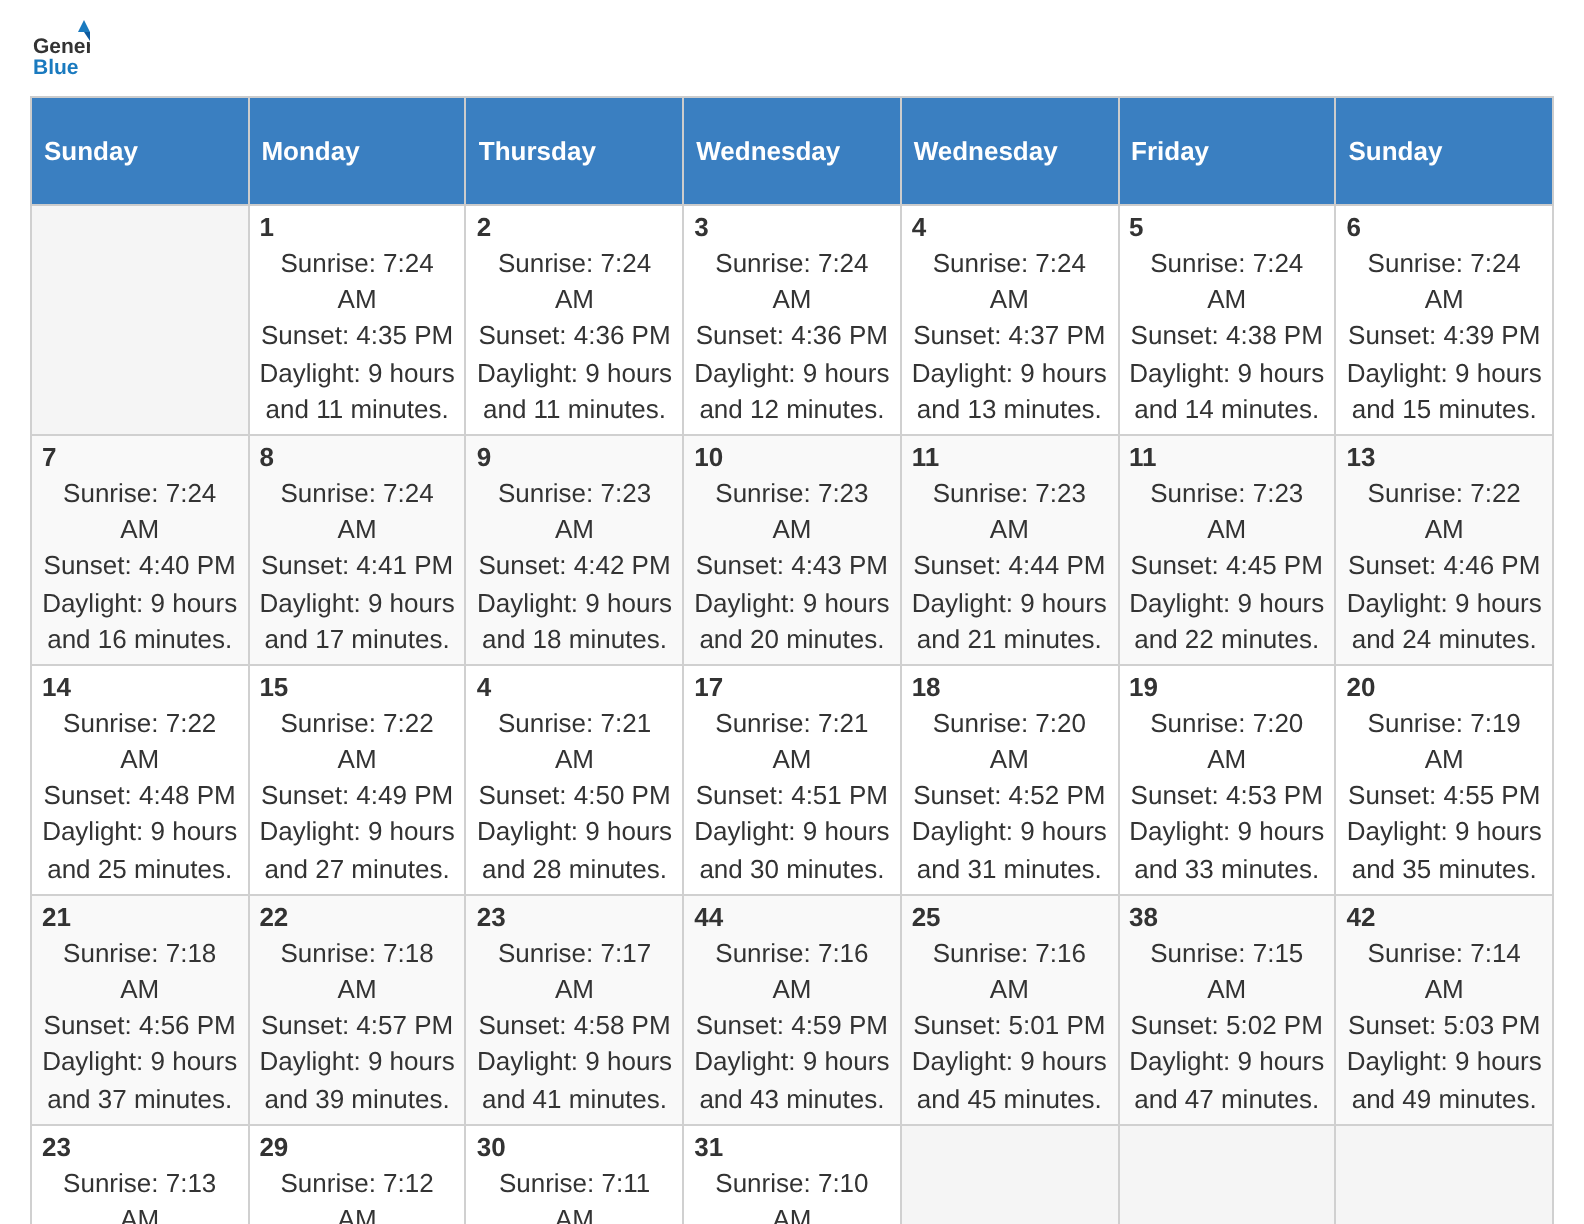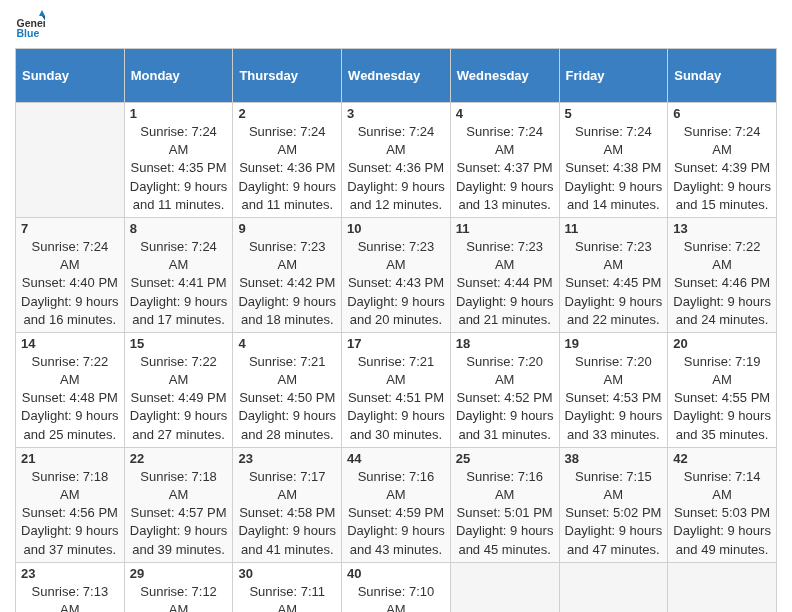--- a/index.html
+++ b/index.html
@@ -246,21 +246,21 @@
           </td>
           <td>
             <span class="day-number">29</span>
             <div class="cell-info">Sunrise: 7:12 AM<br>Sunset: 5:06 PM<br>Daylight: 9 hours<br>and 53 minutes.</div>
           </td>
           <td>
             <span class="day-number">30</span>
             <div class="cell-info">Sunrise: 7:11 AM<br>Sunset: 5:07 PM<br>Daylight: 9 hours<br>and 55 minutes.</div>
           </td>
           <td>
-            <span class="day-number">40</span>
+            <span class="day-number">31</span>
             <div class="cell-info">Sunrise: 7:10 AM<br>Sunset: 5:08 PM<br>Daylight: 9 hours<br>and 57 minutes.</div>
           </td>
           <td class="empty"></td>
           <td class="empty"></td>
           <td class="empty"></td>
         </tr>
       </tbody>
   </table>
 </div>
 

